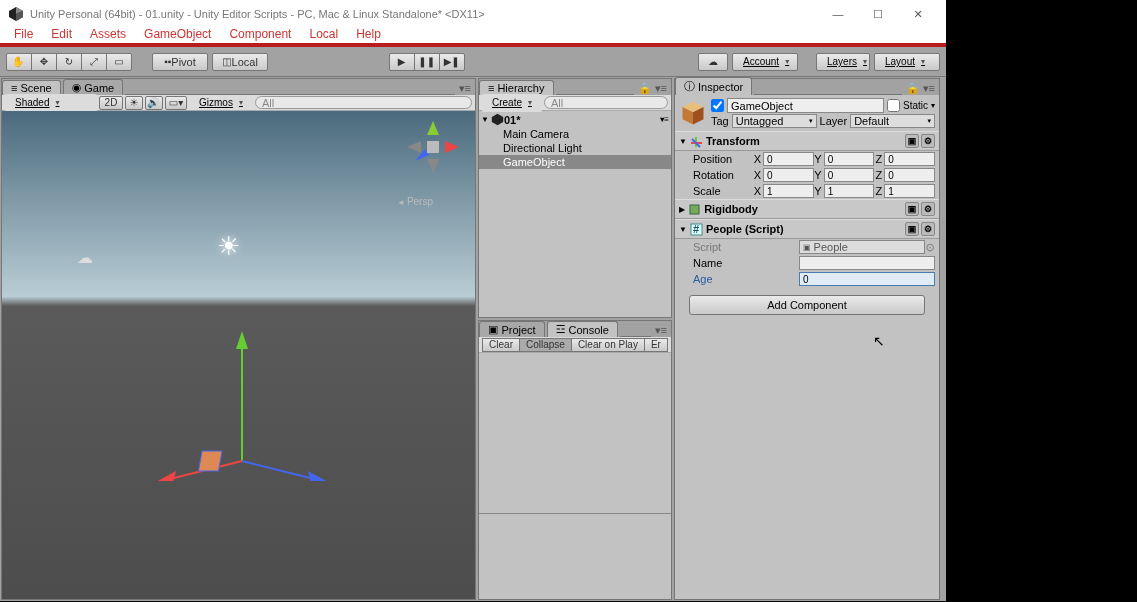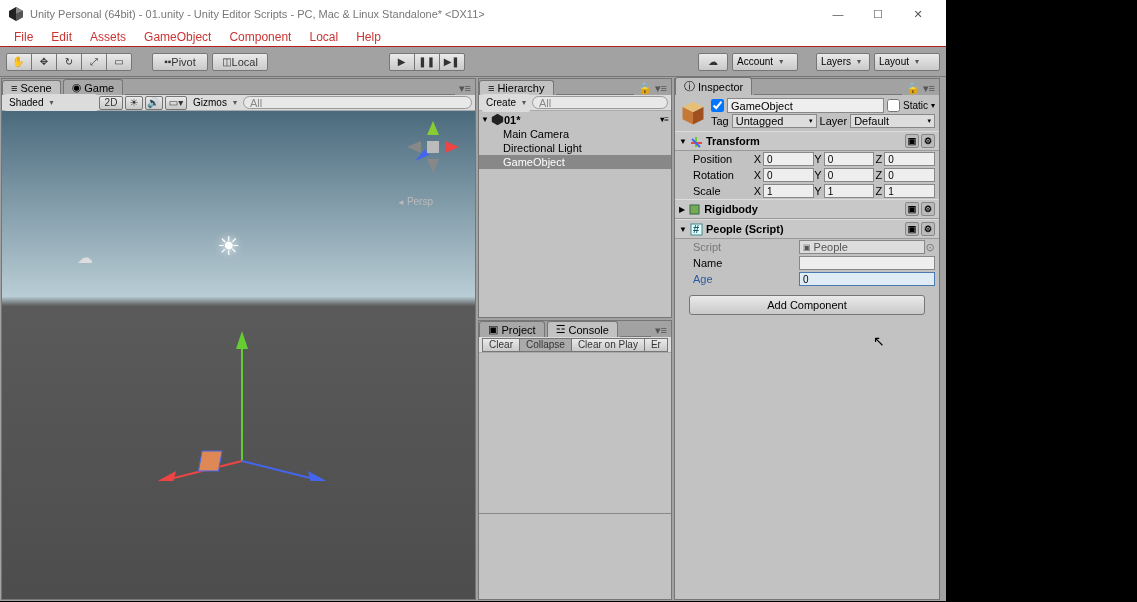--- a/index.html
+++ b/index.html
@@ -2,29 +2,29 @@
 <html><head>
 <meta charset="utf-8">
 <style>
 * { box-sizing: border-box; margin: 0; padding: 0; font-family: Arial, sans-serif; font-size: 11px; }
 body { background: #000; width: 1137px; height: 602px; overflow: hidden; }
 .window { width: 946px; height: 601px; background: #a2a2a2; display: flex; flex-direction: column; }
 .titlebar { height: 28px; background: #fff; display: flex; align-items: center; padding: 0 8px; color: #777; font-size: 12px; }
 .titlebar .icon { width: 16px; height: 16px; margin-right: 6px; }
 .titlebar .spacer { flex: 1; }
 .titlebar .winbtn { width: 40px; height: 28px; display: flex; align-items: center; justify-content: center; color: #555; }
-.menubar { height: 19px; background: #fff; display: flex; align-items: flex-start; padding: 0 6px; gap: 2px; border-bottom: 1px solid #b91c1c; }
+.menubar { height: 19px; background: #fff; display: flex; align-items: flex-end; padding: 0 6px; gap: 2px; border-bottom: 4px solid #b91c1c; }
 .menubar .mi { padding: 2px 8px; color: #c33; font-size: 12px; }
 .toolbar { height: 30px; background: #a2a2a2; display: flex; align-items: center; padding: 0 6px; gap: 4px; border-bottom: 1px solid #767676; }
 .btn { background: linear-gradient(#eaeaea, #c9c9c9); border: 1px solid #767676; height: 18px; display: inline-flex; align-items: center; justify-content: center; padding: 0 6px; font-size: 10px; color: #333; border-radius: 2px; }
 .toolgroup { display: flex; }
 .toolgroup .btn { border-radius: 0; margin-left: -1px; width: 26px; }
 .toolgroup .btn:first-child { border-radius: 2px 0 0 2px; margin-left: 0; }
 .toolgroup .btn:last-child { border-radius: 0 2px 2px 0; }
-.dd { background: linear-gradient(#eaeaea, #c9c9c9); border: 1px solid #767676; height: 18px; display: inline-flex; align-items: center; padding: 0 4px; font-size: 10px; border-radius: 2px; position: relative; }
+.dd { background: linear-gradient(#eaeaea, #c9c9c9); border: 1px solid #767676; height: 18px; display: inline-flex; align-items: center; padding: 0 10px; font-size: 10px; border-radius: 2px; position: relative; text-decoration: underline; }
 .dd::after { content: "▾"; margin-left: 6px; font-size: 8px; color: #555; }
 .workspace { flex: 1; display: flex; }
 .panel { background: #c2c2c2; border: 1px solid #767676; display: flex; flex-direction: column; margin: 1px; }
 .tabbar { height: 16px; background: #a2a2a2; display: flex; align-items: flex-end; font-size: 10px; }
 .tab { background: #c2c2c2; border: 1px solid #767676; border-bottom: none; padding: 1px 8px; display: flex; align-items: center; gap: 3px; border-radius: 3px 3px 0 0; margin-right: 2px; }
 .tab.inactive { background: #a8a8a8; }
 .tabbar .tabspacer { flex: 1; border-bottom: 1px solid #767676; height: 100%; }
 .tabbar .opts { padding: 0 4px; color: #555; }
 .panel-toolbar { height: 16px; background: #dcdcdc; border-bottom: 1px solid #aaa; display: flex; align-items: center; padding: 0 3px; gap: 2px; font-size: 10px; justify-content: center; }
 .search { flex: 1; background: #e8e8e8; border: 1px solid #999; border-radius: 8px; height: 13px; padding: 0 14px 0 6px; font-size: 10px; color: #888; position: relative; }

